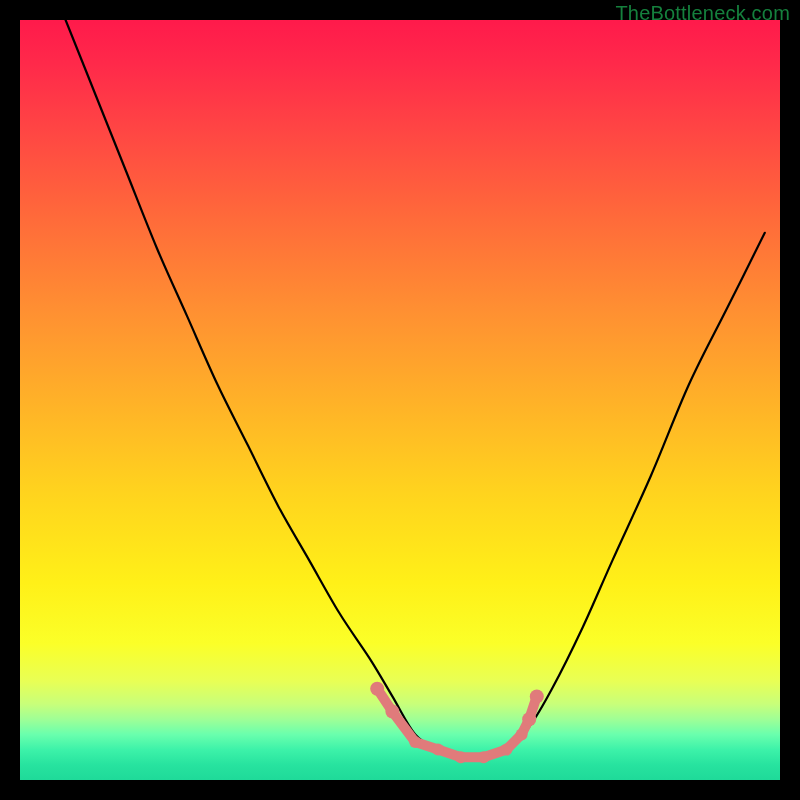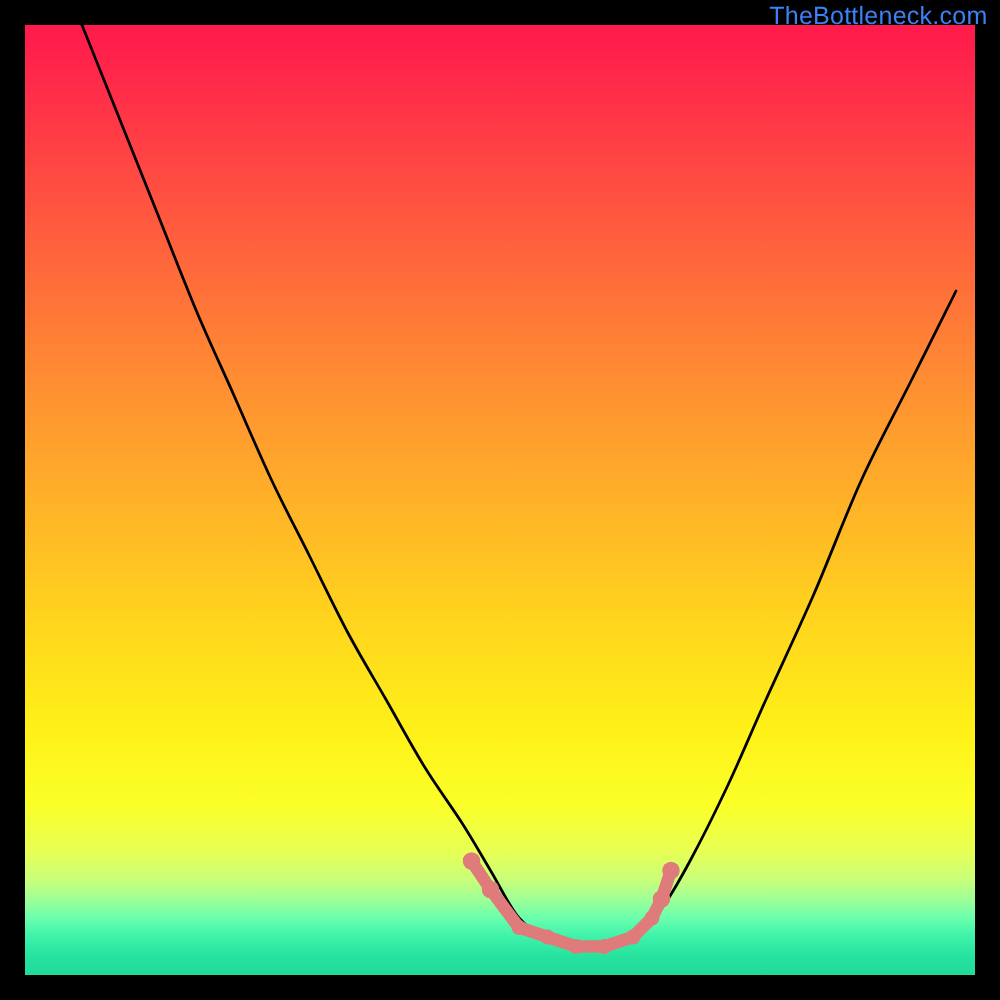--- a/index.html
+++ b/index.html
@@ -48,21 +48,21 @@
       #6affad 94%,
       #3df2a9 96%,
       #27e39f 98%,
       #1fda99 100%
     );
   }
   .watermark {
     position: absolute;
     top: 2px;
     right: 10px;
-    color: #3b82f6;
+    color: #15803d;
     font-size: 20px;
     font-weight: 500;
     letter-spacing: 0.2px;
     user-select: none;
   }
   svg.curve {
     position: absolute;
     left: 0;
     top: 0;
     width: 100%;

